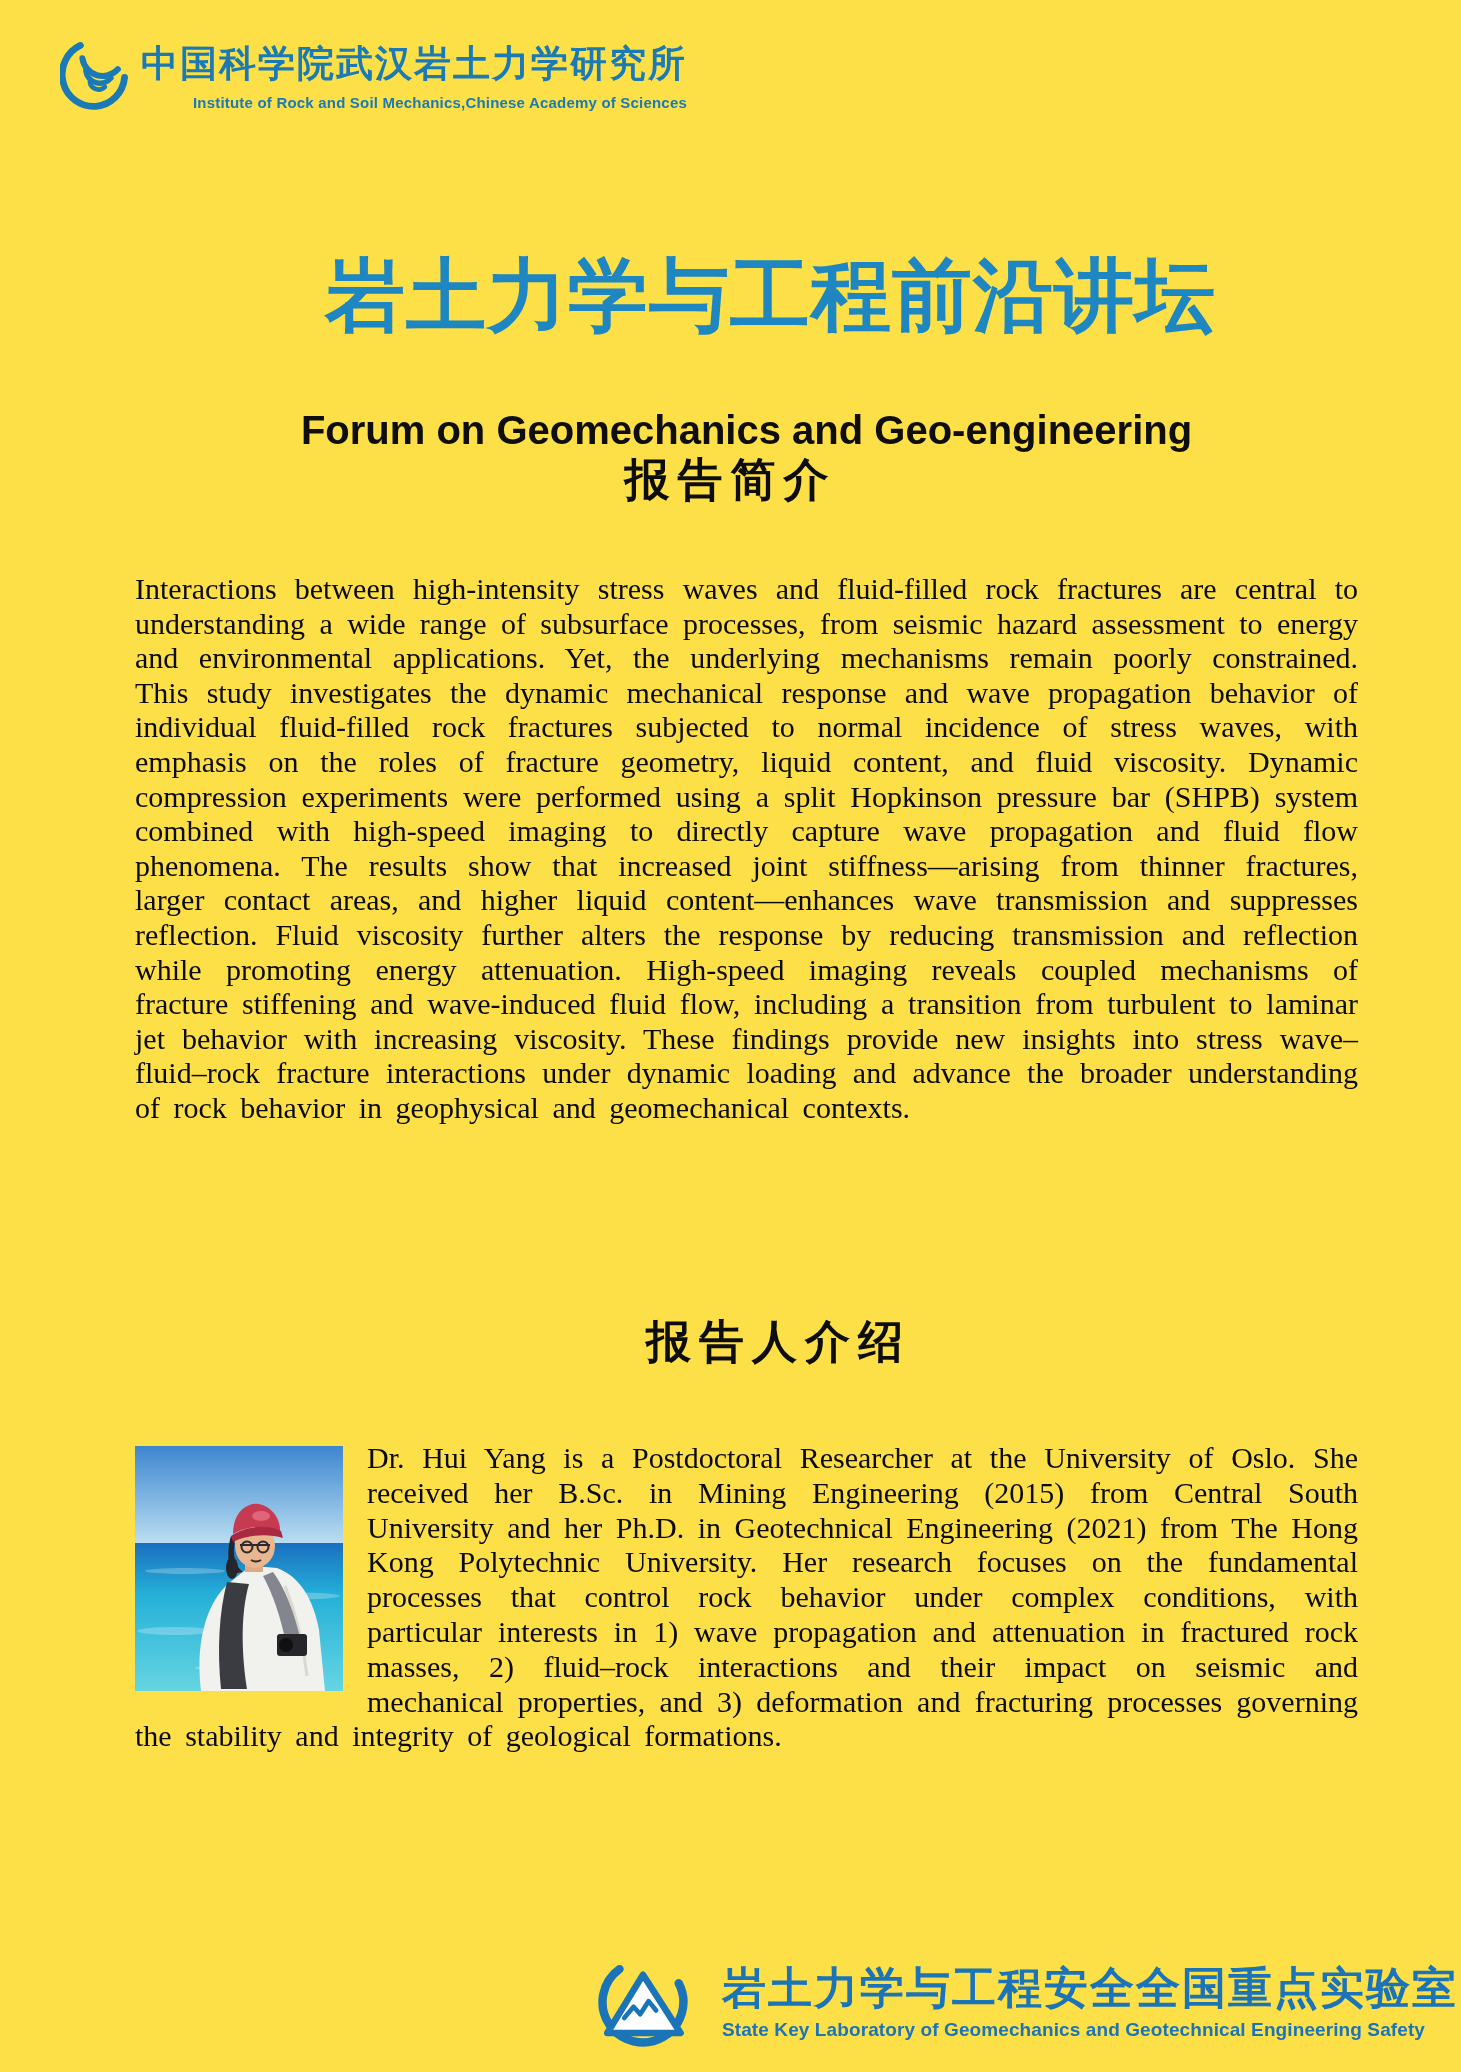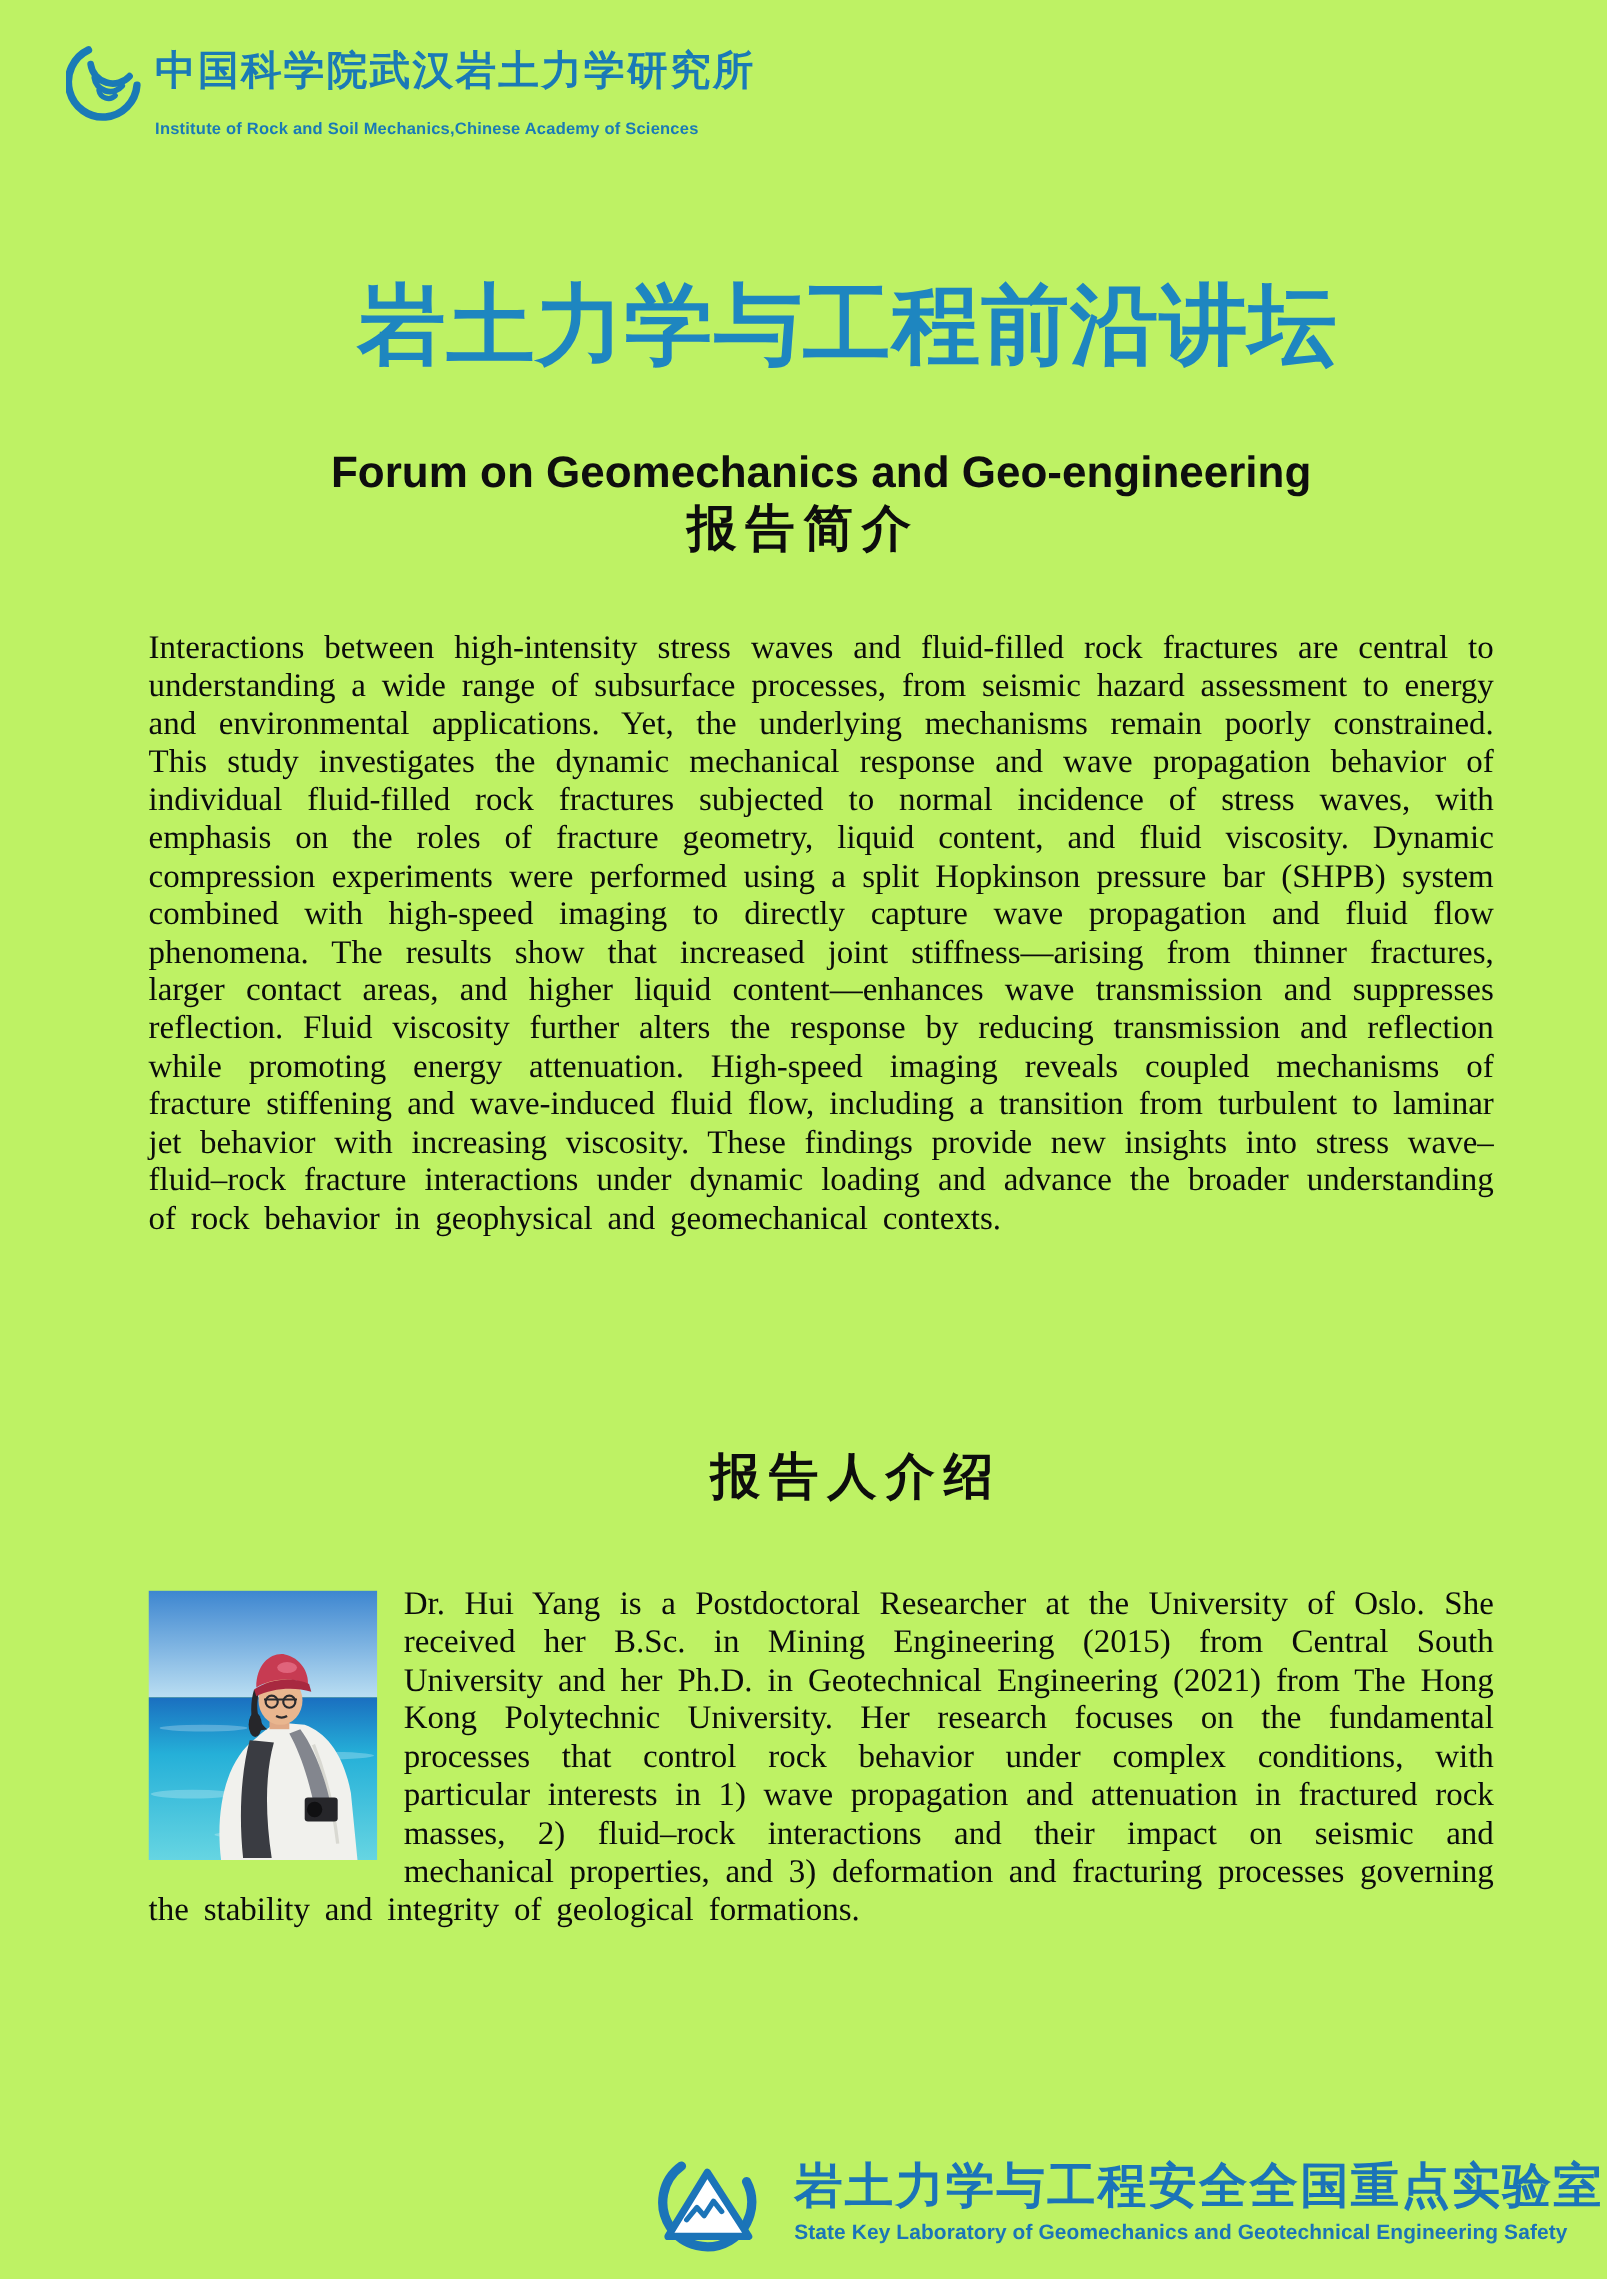--- a/index.html
+++ b/index.html
@@ -1,29 +1,29 @@
 <!DOCTYPE html>
 <html><head>
 <meta charset="utf-8">
 <style>
   html,body { margin:0; padding:0; background:#ffffff; }
   .page {
     position:relative;
     width:1461px; height:2072px;
-    background:#bef264;
+    background:#fde047;
     overflow:hidden;
     font-family:"Liberation Sans", sans-serif;
   }
 
   
   .org-header { position:absolute; top:40px; left:60px; display:flex; align-items:flex-start; gap:13px; }
   .org-icon { width:68px; height:74px; flex:0 0 auto; }
   .org-text { padding-top:3px; }
   .org-cn { font-weight:bold; font-size:37px; letter-spacing:2px; color:#1a7ab6; line-height:1.15; }
-  .org-en { font-weight:bold; font-size:15px; color:#1a7ab6; margin-top:23px; letter-spacing:0.2px; }
+  .org-en { font-weight:bold; font-size:15px; color:#1a7ab6; margin-top:8px; letter-spacing:0.2px;text-align:right; }
 
   
   .main-title {
     position:absolute; top:243px; left:0; width:100%; margin:0;
     text-align:center; font-weight:bold; font-size:80px; letter-spacing:1px;
     color:#1e86c0;
     padding-left:40px;
   }
   .sub-title {
     position:absolute; top:392px; left:0; width:100%; margin:16px;

